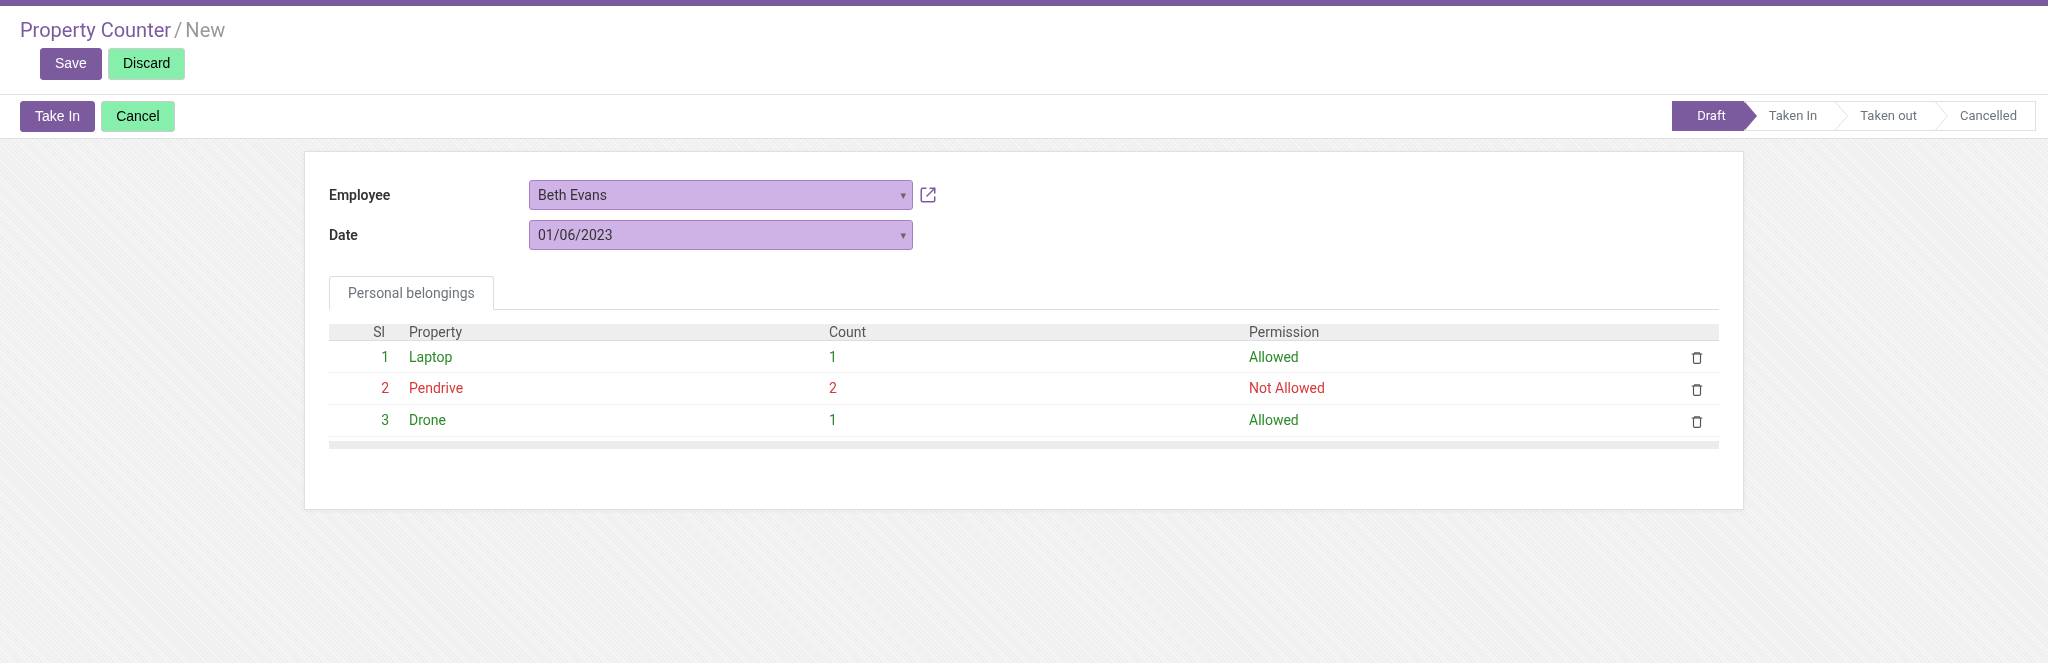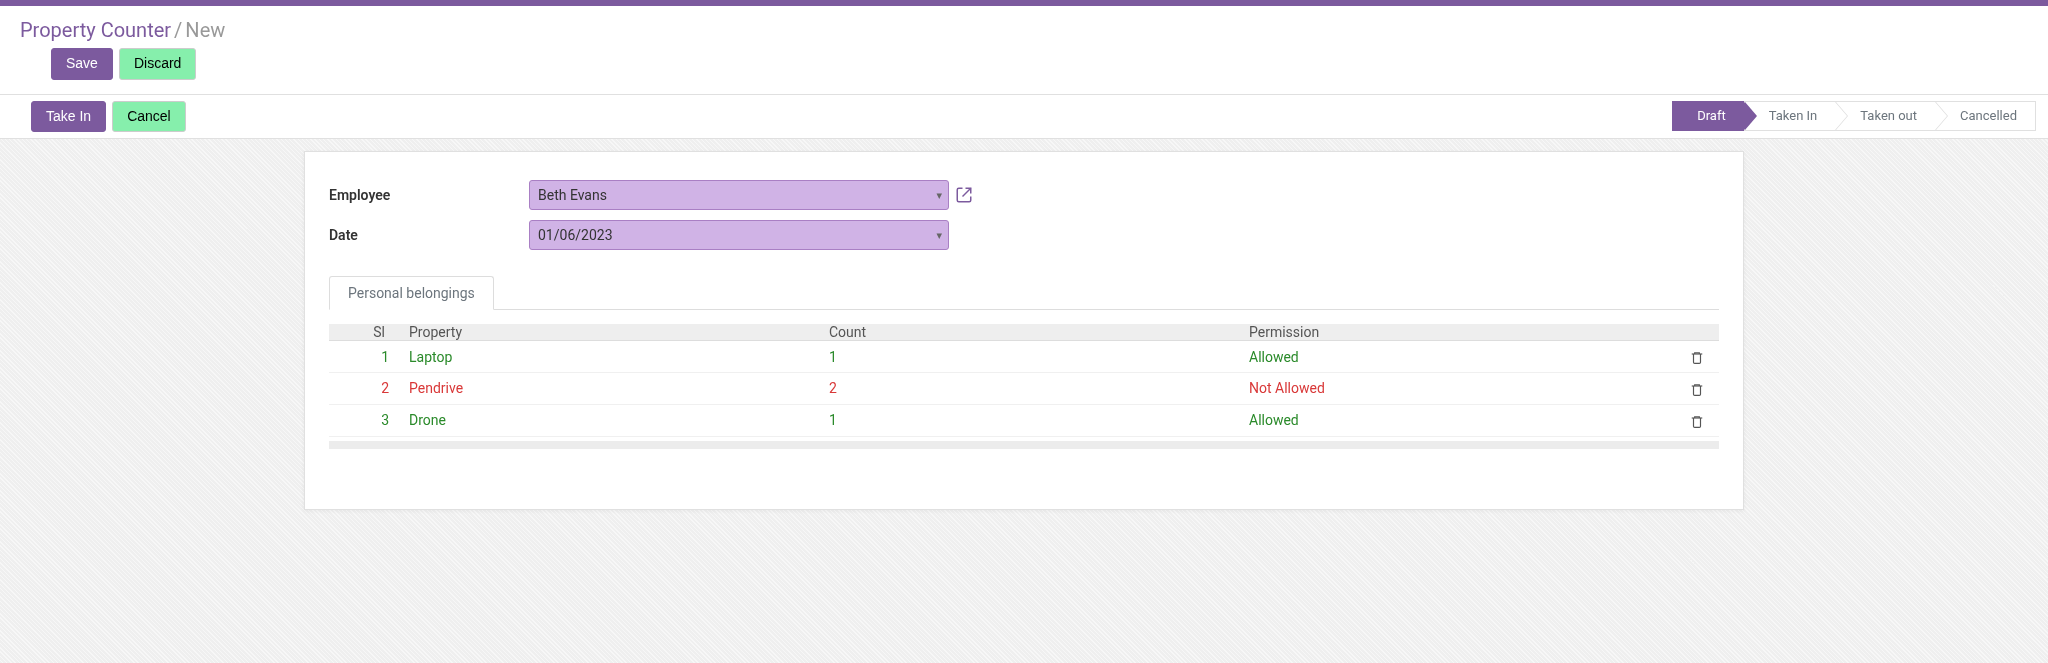--- a/index.html
+++ b/index.html
@@ -60,21 +60,20 @@
     border: 1px solid var(--border);
     background: #86efac;
     font-size: 14px;
     cursor: pointer;
     line-height: 1.4;
   }
   .btn-primary {
     background: var(--purple-btn);
     border-color: var(--purple-btn);
     color: #fff;
-    margin-left: 11px;
   }
   hr.sep-line {
     border: none;
     border-top: 1px solid var(--border-light);
     margin: 0;
   }
   .statusbar-row {
     display:flex;
     justify-content: space-between;
     align-items: center;
@@ -155,21 +154,21 @@
     font-weight: 600;
     font-size: 14px;
     color: #333;
   }
   .field-wrap {
     display:flex;
     align-items:center;
     gap:6px;
   }
   .sel {
-    width: 420px;
+    width: 384px;
     height: 30px;
     border: 1px solid var(--purple-highlight-border);
     background: var(--purple-highlight);
     border-radius: 3px;
     padding: 0 26px 0 8px;
     font-size: 14px;
     color: #333;
     position: relative;
     display:flex;
     align-items:center;

